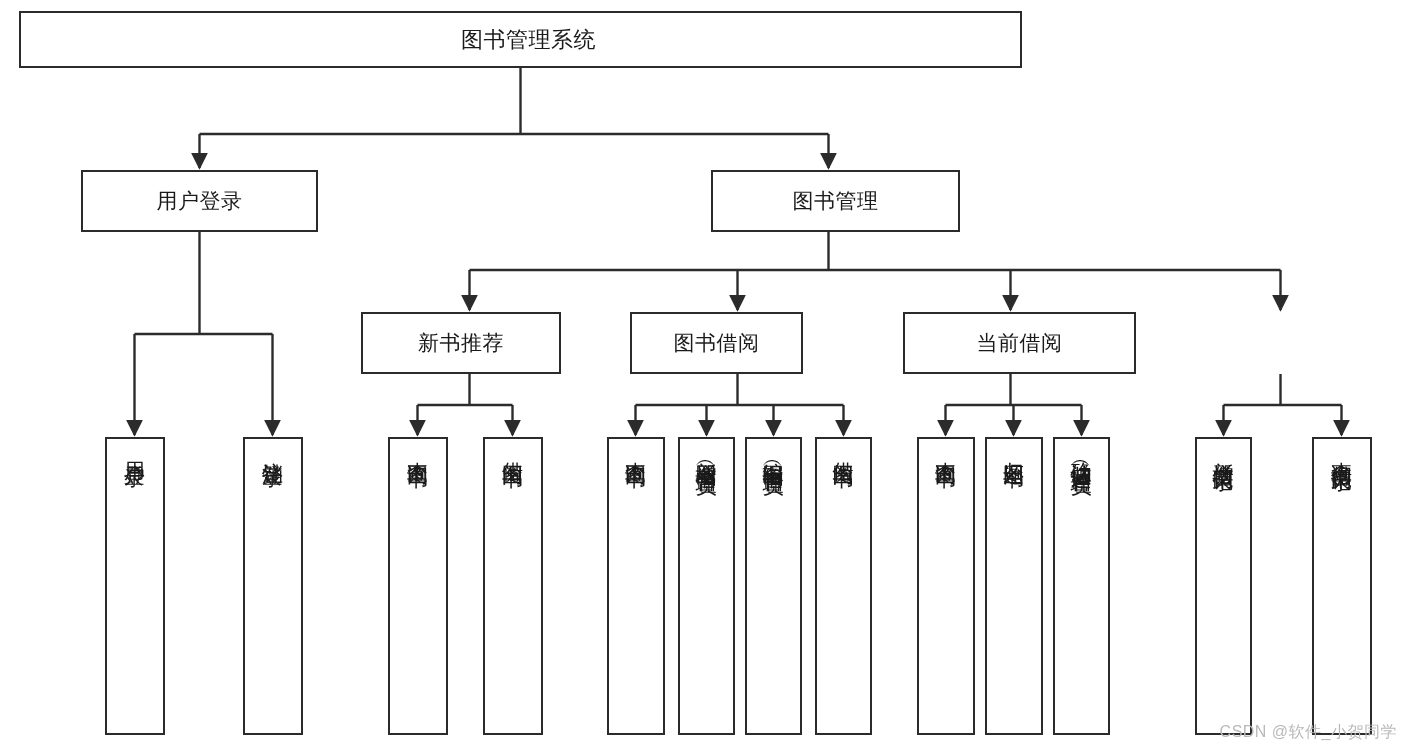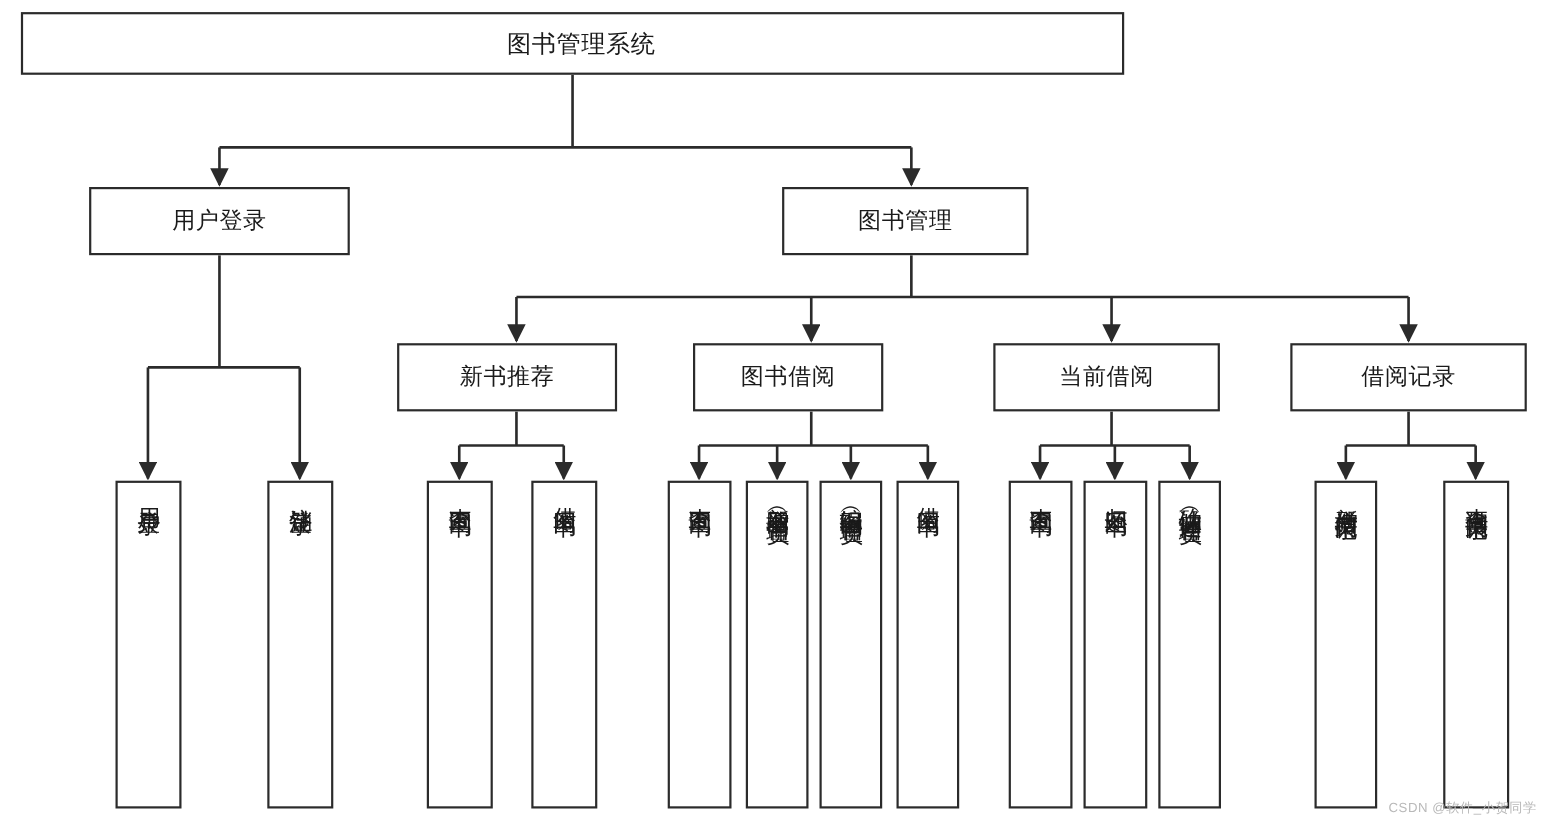--- a/index.html
+++ b/index.html
@@ -62,21 +62,21 @@
     text-orientation: upright;
     font-size: 21px;
     letter-spacing: 2px;
     line-height: 1;
     white-space: nowrap;
   }
   #watermark {
     position: absolute;
     right: 8px;
     bottom: 4px;
-    font-size: 12px;
+    font-size: 16px;
     color: #b9b9b9;
     letter-spacing: 0.5px;
     white-space: nowrap;
     user-select: none;
   }
 </style>
 </head>
 <body>
 
 <div id="diagram-root">
@@ -131,35 +131,32 @@
     </g>
   </svg>
 
   <div class="node horizontal root" id="node-root" style="left: 19px; top: 11px; width: 1003px; height: 57px;">
     <span class="node-label">图书管理系统</span>
   </div>
 
   <div class="node horizontal" id="node-l1-0" style="left: 81px; top: 170px; width: 237px; height: 62px;">
     <span class="node-label">用户登录</span>
   </div>
-  <div class="node horizontal" id="node-l1-1" style="left: 711px; top: 170px; width: 224px; height: 62px;">
+  <div class="node horizontal" id="node-l1-1" style="left: 711px; top: 170px; width: 249px; height: 62px;">
     <span class="node-label">图书管理</span>
   </div>
 
   <div class="node horizontal" id="node-l2-0" style="left: 361px; top: 312px; width: 200px; height: 62px;">
     <span class="node-label">新书推荐</span>
   </div>
   <div class="node horizontal" id="node-l2-1" style="left: 630px; top: 312px; width: 173px; height: 62px;">
     <span class="node-label">图书借阅</span>
   </div>
-  <div class="node horizontal" id="node-l2-2" style="left: 903px; top: 312px; width: 206px; height: 62px; text-align: right;">
+  <div class="node horizontal" id="node-l2-2" style="left: 903px; top: 312px; width: 233px; height: 62px; text-align: right;">
     <span class="node-label">当前借阅</span>
-  </div>
-  <div class="node horizontal" id="node-l2-3" style="left: 1173px; top: 312px; width: 215px; height: 62px;">
-    <span class="node-label">借阅记录</span>
   </div>
 
   <div class="node vertical" id="node-leaf-0" style="left: 105px; top: 437px; width: 60px; height: 298px;">
     <span class="node-label">用户登录</span>
   </div>
   <div class="node vertical" id="node-leaf-1" style="left: 243px; top: 437px; width: 60px; height: 298px;">
     <span class="node-label">注销登录</span>
   </div>
   <div class="node vertical" id="node-leaf-2" style="left: 388px; top: 437px; width: 60px; height: 298px;">
     <span class="node-label">查询图书</span>

